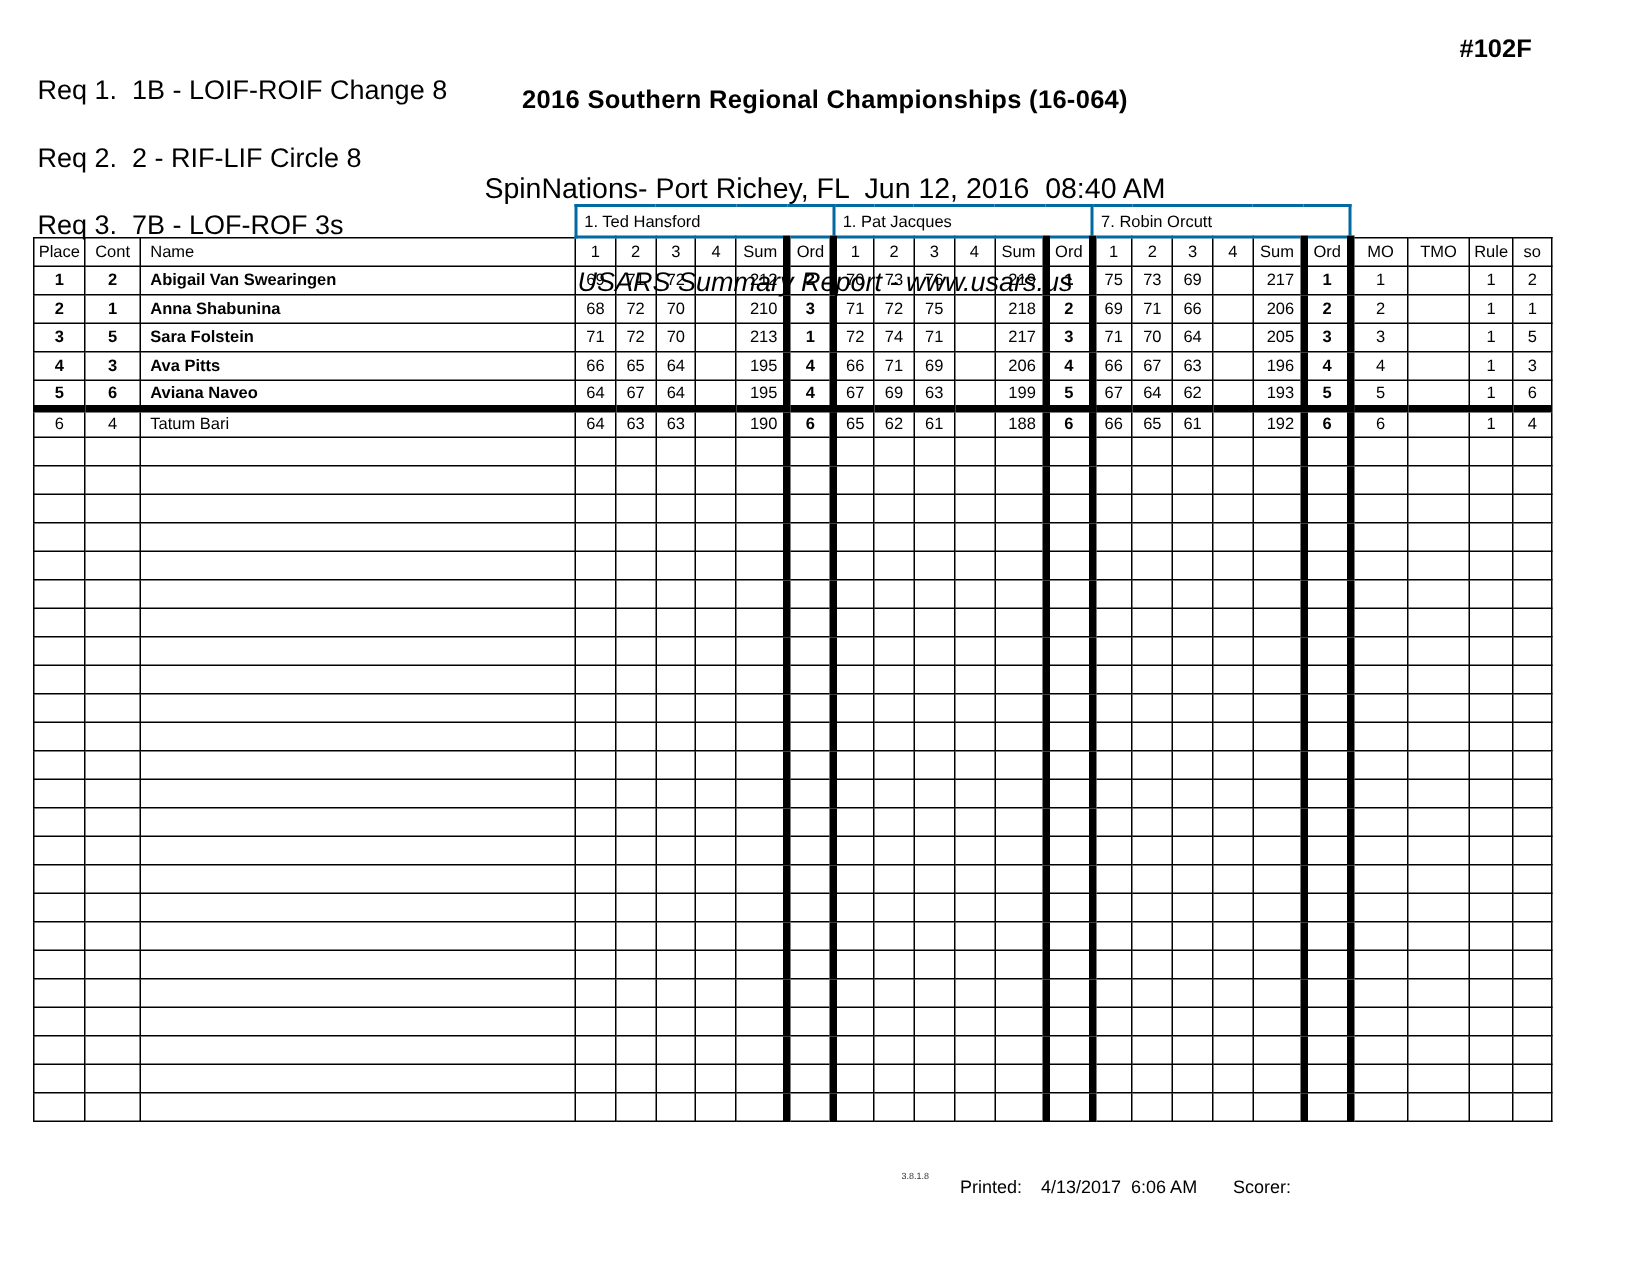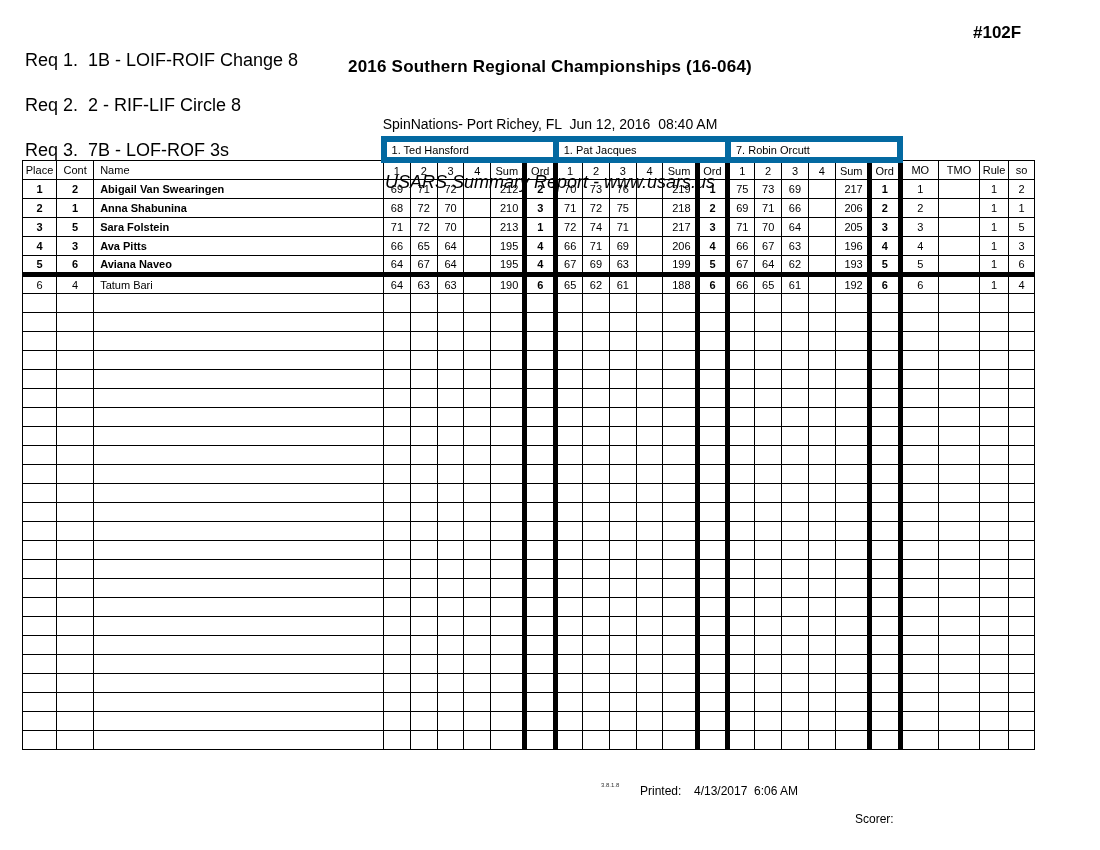--- a/index.html
+++ b/index.html
@@ -5,48 +5,48 @@
   * { box-sizing: border-box; }
   html,body { margin:0; padding:0; }
   body {
     width:1100px; height:850px; background:#ffffff; color:#000;
     font-family:"Liberation Sans", sans-serif;
     position:relative; overflow:hidden;
   }
   .req-block { position:absolute; left:25px; top:23px; font-size:18px; line-height:15px; white-space:pre; }
   .title-block { position:absolute; left:0; top:21px; width:1100px; text-align:center; white-space:pre; }
   .title-main   { font-size:17px; font-weight:bold; letter-spacing:.2px; }
-  .title-venue  { font-size:14px; margin-top:3px; }
+  .title-venue  { font-size:19px; margin-top:3px; }
   .title-event  { font-size:19px; font-weight:bold; margin-top:4px; letter-spacing:.3px; }
   .title-report { font-size:18px; margin-top:4px;font-style:italic; }
   .doc-num { position:absolute; left:973px; top:23px; font-size:17px; font-weight:bold; }
 
   table.results {
     position:absolute; left:22px; top:136px; width:1013px;
     border-collapse:collapse; table-layout:fixed; font-size:11px;
   }
   .results td {
     border:1px solid #000; height:19px; padding:0 2px;
     white-space:nowrap; overflow:hidden; text-align:center;
   }
   .results tr.judge-row td { border:none; height:21px; text-align:left; }
-  .results tr.judge-row td.judge-box { border:6px solid #0369a1; padding-left:5px; }
+  .results tr.judge-row td.judge-box { border:2px solid #0369a1; padding-left:5px; }
   .results td.nameCol { text-align:left; padding-left:6px; }
   .results td.sumCol  { text-align:right; padding-right:4px; }
   .results td.ordCol  { border-left:5px solid #000; border-right:5px solid #000; }
   .results tbody td.ordCol { font-weight:bold; }
   .results tr.cut td { border-bottom:5px solid #000; }
   .results td.b { font-weight:bold; }
 
   .footer { position:absolute; top:782px; left:0; width:1100px; font-size:12px; }
   .footer span { position:absolute; white-space:pre; }
   .footer .ver { left:601px; top:0; font-size:6px; color:#333; }
   .footer .printed-label { left:640px; top:2px;text-align:right; }
   .footer .printed-value { left:694px; top:2px; }
-  .footer .scorer-label  { left:855px; top:2px;margin-top:28px; }
+  .footer .scorer-label  { left:822px; top:2px; }
 </style>
 </head>
 <body>
 
 <div class="req-block">
   <div>Req 1.  1B - LOIF-ROIF Change 8</div>
   <div>Req 2.  2 - RIF-LIF Circle 8</div>
   <div>Req 3.  7B - LOF-ROF 3s</div>
 </div>
 

